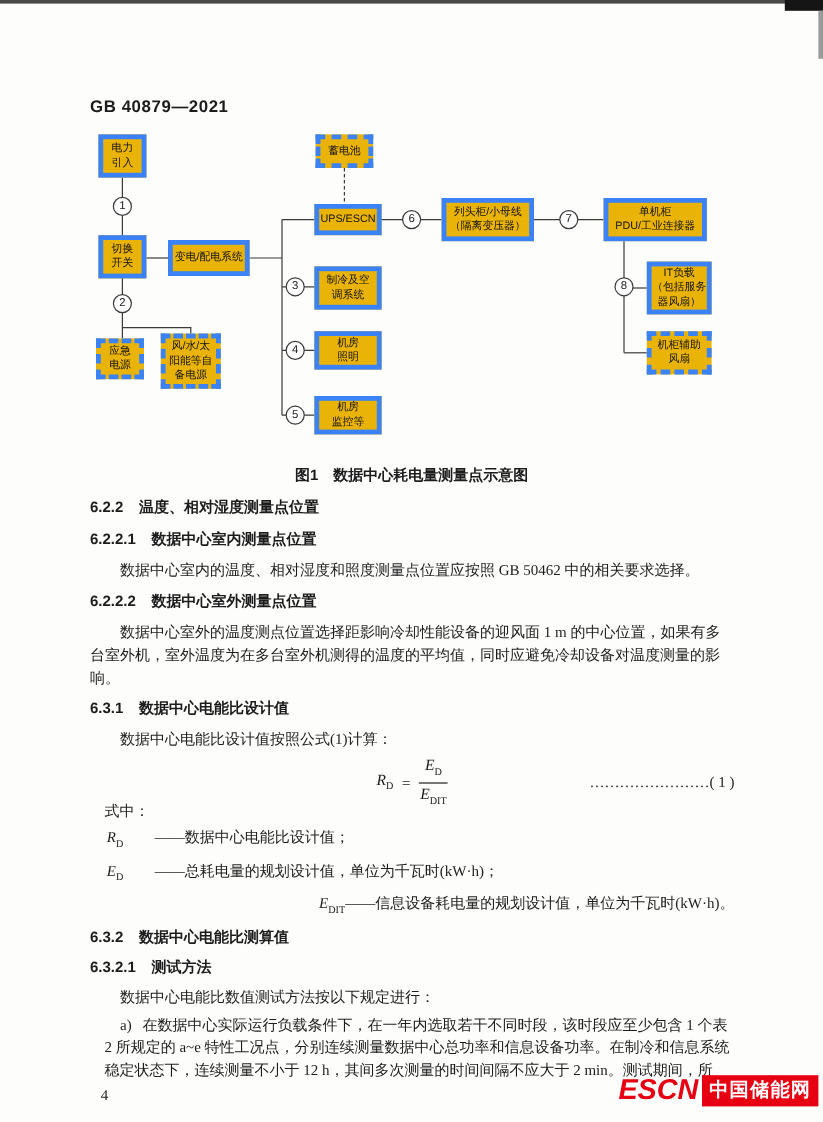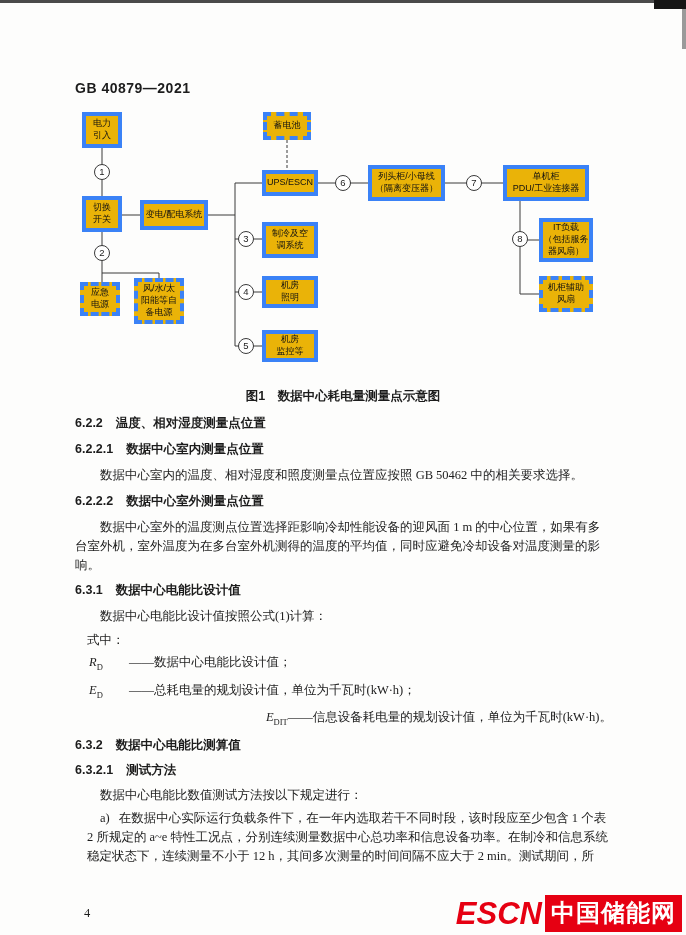--- a/index.html
+++ b/index.html
@@ -50,22 +50,22 @@
   .frac .fnum { display:block; border-bottom:1px solid #222; padding:0 5px 2px; }
   .frac .fden { display:block; padding-top:2px; }
   .f-right { text-align:right; white-space:nowrap; overflow:hidden; }
 
   .list-item { padding-left:12px; text-indent:13px; }
   .list-item .marker { margin-right:9px; }
 
   .page-num { position:absolute; left:84px; top:906px; font-size:12.5px; }
 
   .watermark { position:absolute; right:4px; top:895px; display:flex; align-items:center; }
-  .wm-escn { color:#e60012; font-family:"Liberation Sans",sans-serif; font-weight:bold; font-size:31px; letter-spacing:0; font-style:italic; margin-right:3px; }
-  .wm-cn { background:#e60012; color:#fff; font-family:"Liberation Sans",sans-serif; font-weight:bold; font-size:24px; padding:2px 6px 3px; letter-spacing:1px; }
+  .wm-escn { color:#e60012; font-family:"Liberation Sans",sans-serif; font-weight:bold; font-size:24px; letter-spacing:0; font-style:italic; margin-right:3px; }
+  .wm-cn { background:#e60012; color:#fff; font-family:"Liberation Sans",sans-serif; font-weight:bold; font-size:16px; padding:2px 6px 3px; letter-spacing:1px; }
 </style>
 </head>
 <body>
 
 <div class="page">
   <div class="scan-top"></div>
   <div class="scan-corner"></div>
   <div class="scan-edge"></div>
 
   <div class="doc-code">GB 40879—2021</div>
@@ -141,20 +141,34 @@
     <p class="para" style="margin-bottom:7px;">数据中心室内的温度、相对湿度和照度测量点位置应按照 GB 50462 中的相关要求选择。</p>
     <div class="hd" style="margin-bottom:7px;">
       <span>6.2.2.2</span><span class="hd-t">数据中心室外测量点位置</span>
     </div>
     <p class="para" style="margin-bottom:6px;">数据中心室外的温度测点位置选择距影响冷却性能设备的迎风面 1 m 的中心位置，如果有多台室外机，室外温度为在多台室外机测得的温度的平均值，同时应避免冷却设备对温度测量的影响。</p>
     <div class="hd" style="margin-bottom:7px;">
       <span>6.3.1</span><span class="hd-t">数据中心电能比设计值</span>
     </div>
     <p class="para" style="margin-bottom:5px;">数据中心电能比设计值按照公式(1)计算：</p>
 
+    <div class="formula" style="margin-bottom:4px;">
+      <span></span>
+      <span class="f-mid">
+        <span><i>R</i><sub>D</sub></span>
+        <span>=</span>
+        <span class="frac">
+          <span class="fnum"><i>E</i><sub>D</sub></span>
+          <span class="fden"><i>E</i><sub>DIT</sub></span>
+        </span>
+      </span>
+      <span class="f-right">
+        <span>……………………</span><span>( 1 )</span>
+      </span>
+    </div>
 
     <div class="where" style="margin-bottom:3px;">式中：</div>
 
     <div class="defrow" style="margin-bottom:4px;">
       <span class="defsym"><i>R</i><sub>D</sub></span><span>——数据中心电能比设计值；</span>
     </div>
     <div class="defrow" style="margin-bottom:4px;">
       <span class="defsym"><i>E</i><sub>D</sub></span><span>——总耗电量的规划设计值，单位为千瓦时(kW·h)；</span>
     </div>
     <div class="defrow" style="margin-bottom:4px;text-align:right;">

